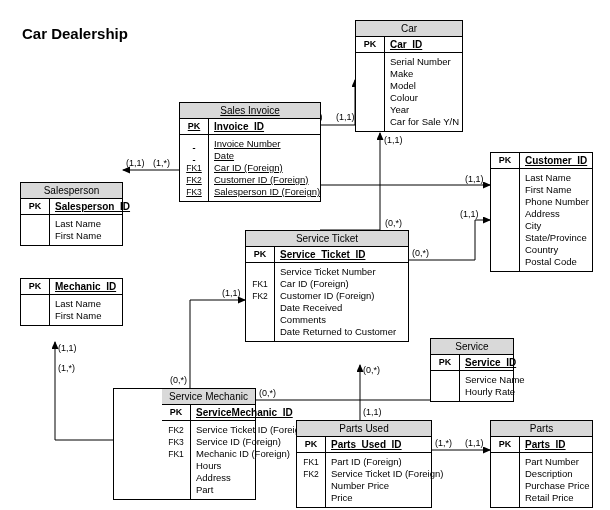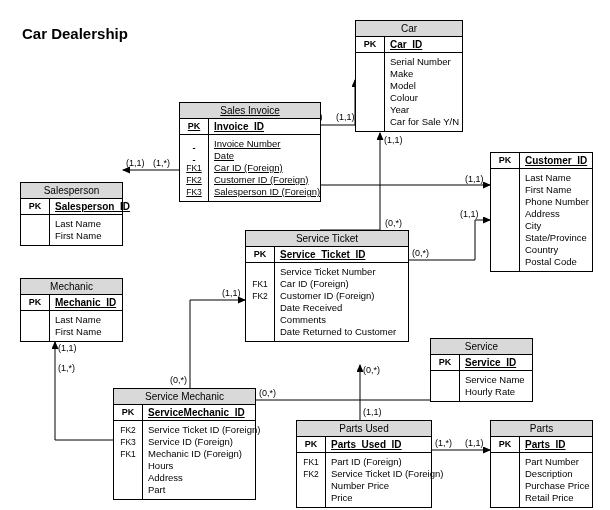--- a/index.html
+++ b/index.html
@@ -224,21 +224,20 @@
           <div>Address</div>
           <div>City</div>
           <div>State/Province</div>
           <div>Country</div>
           <div>Postal Code</div>
         </div>
     </div>
   </div>
 
   <div class="entity" style="left:20px; top:278px; width:103px;">
-    <div class="entity-header">Mechanic</div>
     <div class="pk-row">
       <div class="pk-label">PK</div>
       <div class="pk-value">Mechanic_ID</div>
     </div>
     <div class="attrs">
       <div class="attrs-left"></div>
       <div class="attrs-right">
           <div>Last Name</div>
           <div>First Name</div>
         </div>
@@ -264,36 +263,36 @@
           <div>Service Ticket Number</div>
           <div>Car ID (Foreign)</div>
           <div>Customer ID (Foreign)</div>
           <div>Date Received</div>
           <div>Comments</div>
           <div>Date Returned to Customer</div>
         </div>
     </div>
   </div>
 
-  <div class="entity" style="left:430px; top:338px; width:103px;">
+  <div class="entity" style="left:430px; top:338px; width:84px;">
     <div class="entity-header">Service</div>
     <div class="pk-row">
       <div class="pk-label">PK</div>
       <div class="pk-value">Service_ID</div>
     </div>
     <div class="attrs">
       <div class="attrs-left"></div>
       <div class="attrs-right">
           <div>Service Name</div>
           <div>Hourly Rate</div>
         </div>
     </div>
   </div>
 
-  <div class="entity" style="left:113px; top:388px; width:143px;">
+  <div class="entity" style="left:113px; top:388px; width:143px;padding-left:48px;">
     <div class="entity-header">Service Mechanic</div>
     <div class="pk-row">
       <div class="pk-label">PK</div>
       <div class="pk-value">ServiceMechanic_ID</div>
     </div>
     <div class="attrs">
       <div class="attrs-left">
           <div>FK2</div>
           <div>FK3</div>
           <div>FK1</div>

